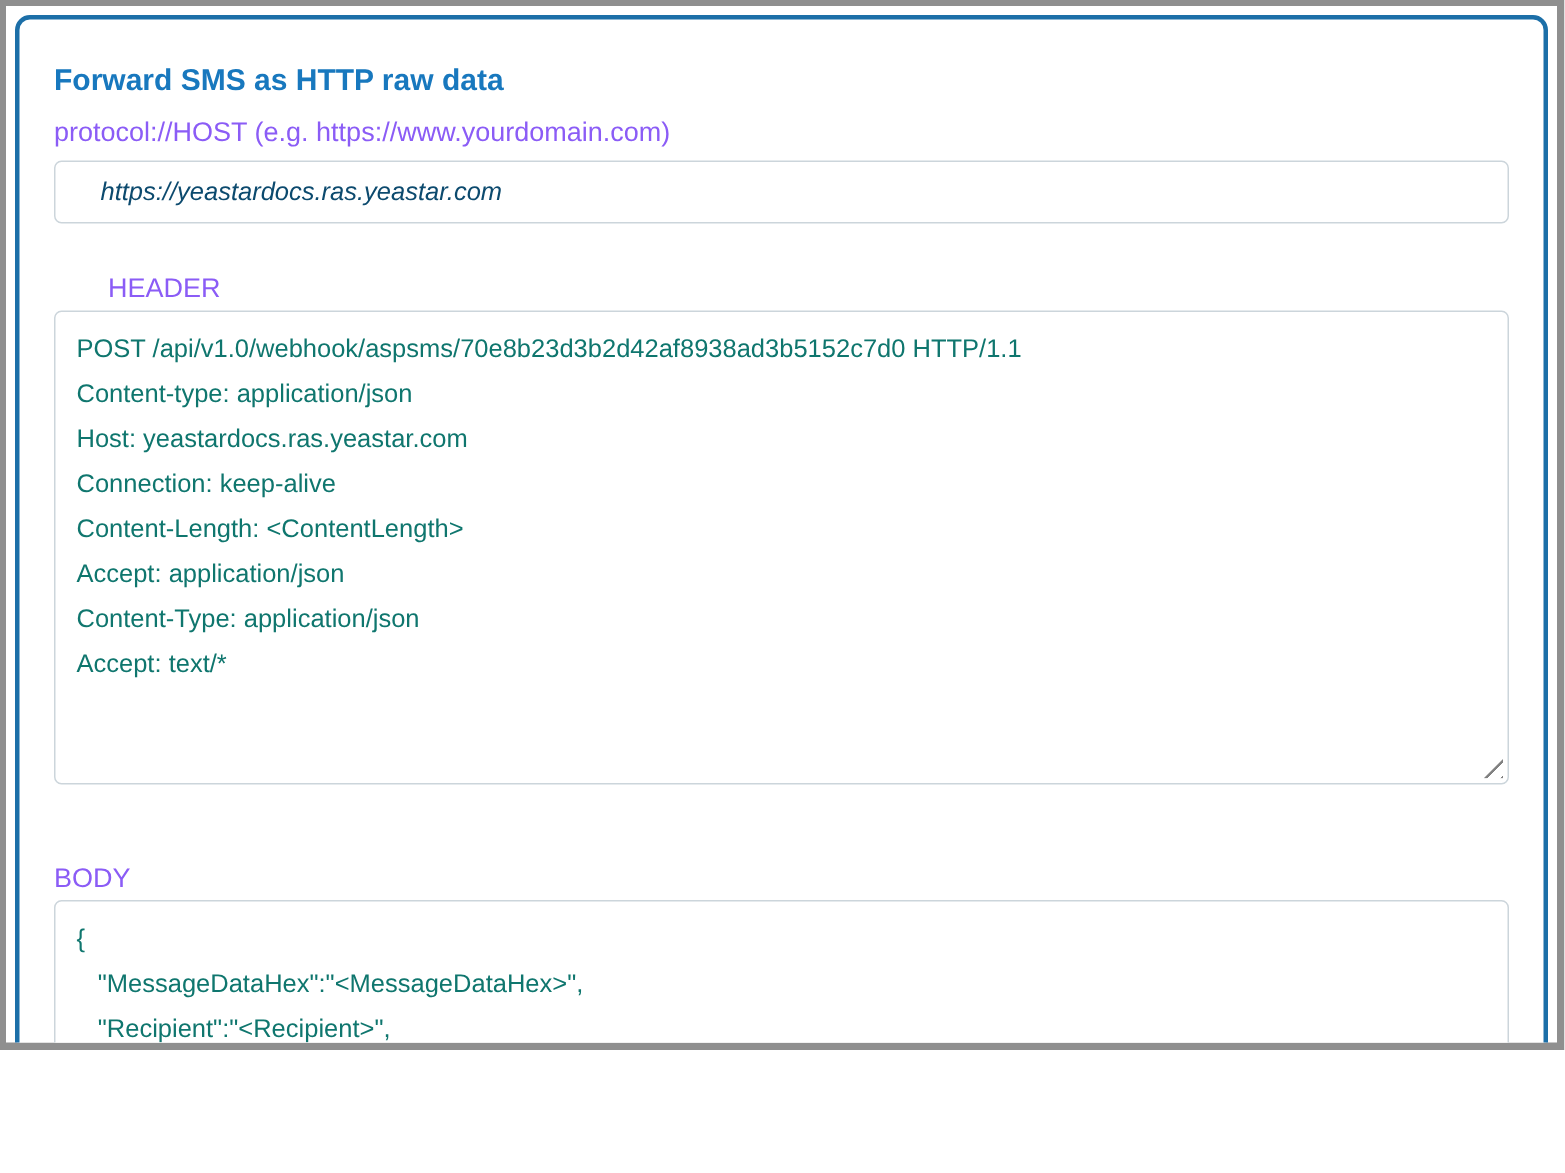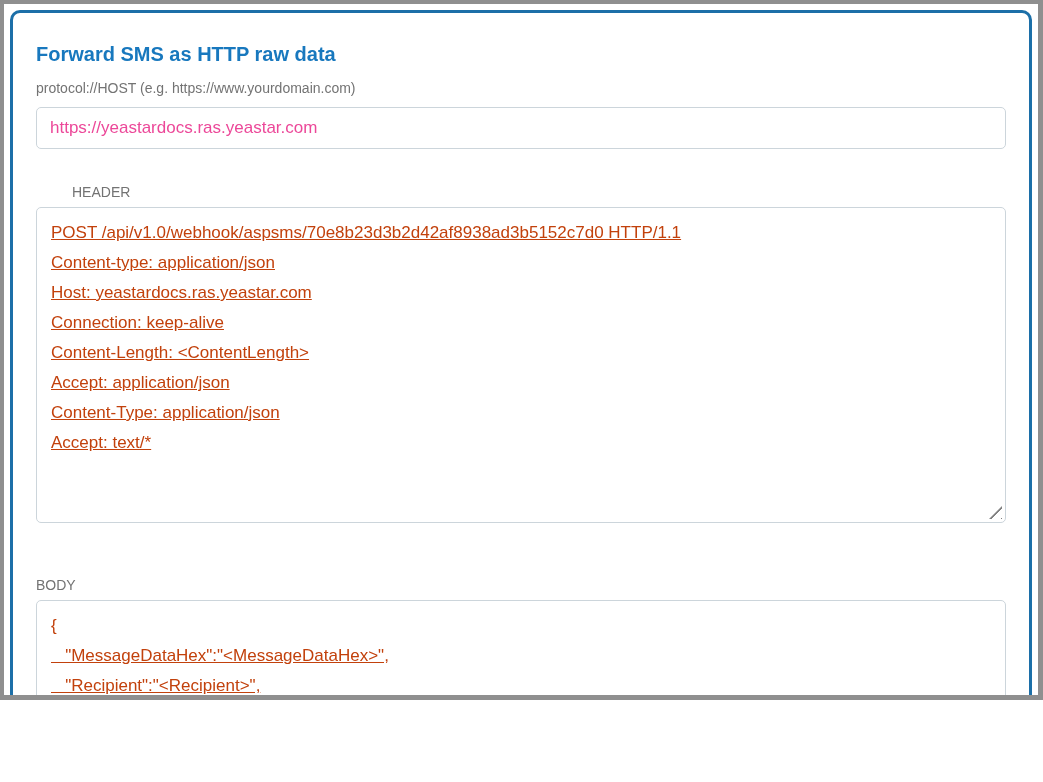--- a/index.html
+++ b/index.html
@@ -31,60 +31,60 @@
   .title {
     padding-top: 29px;
     font-size: 20px;
     line-height: 24px;
     font-weight: 700;
     color: #1878be;
   }
   .field-label {
     display: block;
     margin-top: 12px;
-    font-size: 14px;
+    font-size: 18px;
     line-height: 20px;
-    color: #737373;
+    color: #8b5cf6;
   }
   .field-label.header-label { margin-top: 33px; margin-left: 36px; }
   .field-label.body-label   { margin-top: 52px; }
 
   .text-input {
     display: block;
     margin-top: 9px;
     width: 100%;
     height: 42px;
     border: 1px solid #ccd5db;
     border-radius: 5px;
-    padding: 0 13px;
+    padding: 0 30px;
     font-family: "Liberation Sans", sans-serif;
     font-size: 17px;
-    color: #ec4899;
+    color: #0c4a6e;
     background: #ffffff;
     outline: none;
+    font-style: italic;
   }
 
   .ta-wrap { position: relative; margin-top: 5px; }
 
   .textarea {
     display: block;
     width: 100%;
     border: 1px solid #ccd5db;
     border-radius: 5px;
     padding: 10px 14px;
     font-family: "Liberation Sans", sans-serif;
     font-size: 17px;
     line-height: 30px;
-    color: #c2410c;
+    color: #0f766e;
     background: #ffffff;
     resize: none;
     outline: none;
     overflow: hidden;
     white-space: pre;
-    text-decoration: underline;
   }
   .header-ta { height: 316px; }
   .body-ta   { height: 280px; }
 
   .resize-grip {
     position: absolute;
     right: 4px; bottom: 4px;
     width: 13px; height: 13px;
     background: repeating-linear-gradient(135deg,
       transparent 0 4px, #818181 4px 6px, transparent 6px 9px,

